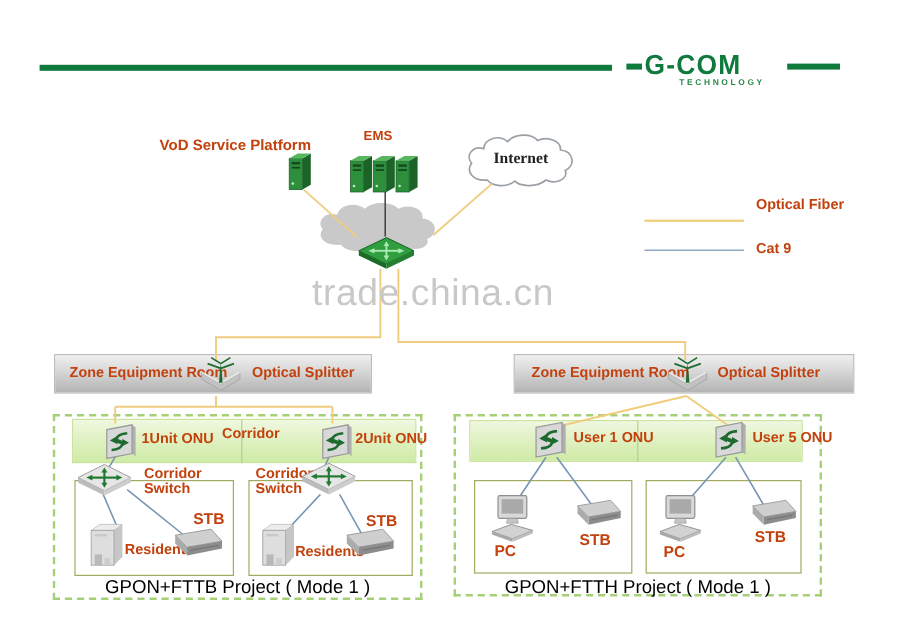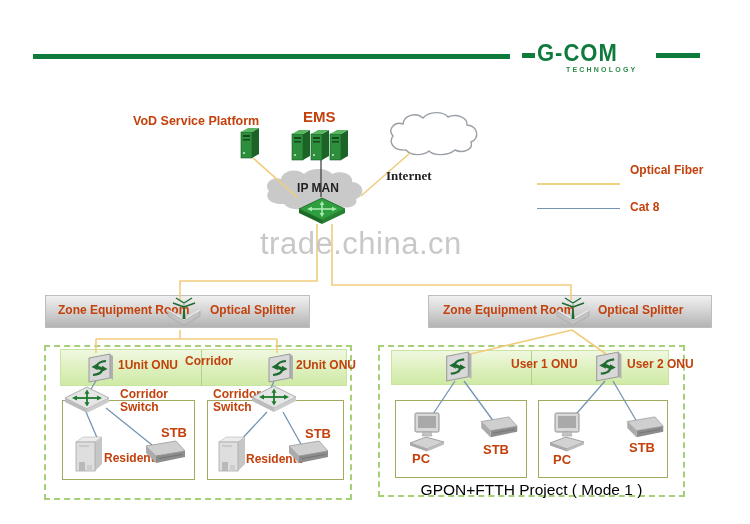--- a/index.html
+++ b/index.html
@@ -186,36 +186,35 @@
       <path d="M455,381 L429,420"></path>
       <path d="M464,381 L497,426"></path>
       <path d="M605,381 L571,420"></path>
       <path d="M613,381 L640,427"></path>
     </g>
   </svg>
 
   <div class="legend-line" style="left:537px;top:183px;width:83px;border-top-width:2.5px;border-top-color:#f0d285;"></div>
   <div class="lbl" style="left:630px;top:164px;">Optical Fiber</div>
   <div class="legend-line" style="left:537px;top:208px;width:83px;border-top-width:1.5px;border-top-color:#7594b3;"></div>
-  <div class="lbl" style="left:630px;top:201px;">Cat 8</div>
+  <div class="lbl" style="left:630px;top:201px;">Cat 9</div>
 
   <div class="lbl" style="left:133px;top:115px;font-size:12.5px;">VoD Service Platform</div>
   <svg class="icon" style="left:237px;top:122px;" width="26" height="38" viewBox="0 0 26 38">
       <use href="#g-server"></use>
     </svg>
 
-  <div class="lbl" style="left:303px;top:109px;font-size:15px;">EMS</div>
+  <div class="lbl" style="left:303px;top:109px;font-size:11px;">EMS</div>
   <svg class="icon" style="left:288px;top:124px;" width="64" height="38" viewBox="0 0 64 38">
     <use href="#g-server"></use>
     <use href="#g-server" transform="translate(19,0)"></use>
     <use href="#g-server" transform="translate(38,0)"></use>
   </svg>
 
-  <div class="cloud-label" style="left:386px;top:124px;width:96px;text-align:left;font-family:'Liberation Serif',serif;margin-top:44px;">Internet</div>
-  <div class="cloud-label" style="left:260px;top:181px;width:116px;text-align:center;font-size:12px;">IP MAN</div>
+  <div class="cloud-label" style="left:386px;top:124px;width:96px;text-align:center;font-family:'Liberation Serif',serif;">Internet</div>
   <svg class="icon" style="left:298px;top:197px;" width="48" height="28" viewBox="0 0 48 28">
       <use href="#g-gswitch"></use>
     </svg>
 
   <div class="lbl" style="left:58px;top:304px;">Zone Equipment Room</div>
   <svg class="icon" style="left:166px;top:294px;" width="36" height="34" viewBox="0 0 36 34">
       <use href="#g-splitter"></use>
     </svg>
   <div class="lbl" style="left:210px;top:304px;">Optical Splitter</div>
 
@@ -262,29 +261,30 @@
 
   <svg class="icon" style="left:216px;top:435px;" width="32" height="38" viewBox="0 0 32 38">
       <use href="#g-residents"></use>
     </svg>
   <div class="lbl" style="left:246px;top:453px;">Residents</div>
   <div class="lbl" style="left:305px;top:427px;font-size:13px;">STB</div>
   <svg class="icon" style="left:280px;top:440px;" width="50" height="26" viewBox="0 0 50 26">
       <use href="#g-stb"></use>
     </svg>
 
+  <div class="caption" style="left:44px;top:481px;width:308px;">GPON+FTTB Project ( Mode 1 )</div>
 
   <svg class="icon" style="left:440px;top:349px;" width="34" height="35" viewBox="0 0 32 34">
       <use href="#g-onu"></use>
     </svg>
-  <div class="lbl" style="left:478px;top:358px;margin-left:33px;">User 1 ONU</div>
+  <div class="lbl" style="left:478px;top:358px;">User 1 ONU</div>
   <svg class="icon" style="left:590px;top:349px;" width="34" height="35" viewBox="0 0 32 34">
       <use href="#g-onu"></use>
     </svg>
-  <div class="lbl" style="left:627px;top:358px;">User 2 ONU</div>
+  <div class="lbl" style="left:627px;top:358px;">User 5 ONU</div>
 
   <svg class="icon" style="left:406px;top:412px;" width="40" height="40" viewBox="0 0 40 40">
       <use href="#g-pc"></use>
     </svg>
   <div class="lbl" style="left:412px;top:452px;font-size:13px;">PC</div>
   <svg class="icon" style="left:472px;top:416px;" width="48" height="24" viewBox="0 0 50 26">
       <use href="#g-stb"></use>
     </svg>
   <div class="lbl" style="left:483px;top:443px;font-size:13px;">STB</div>
 

